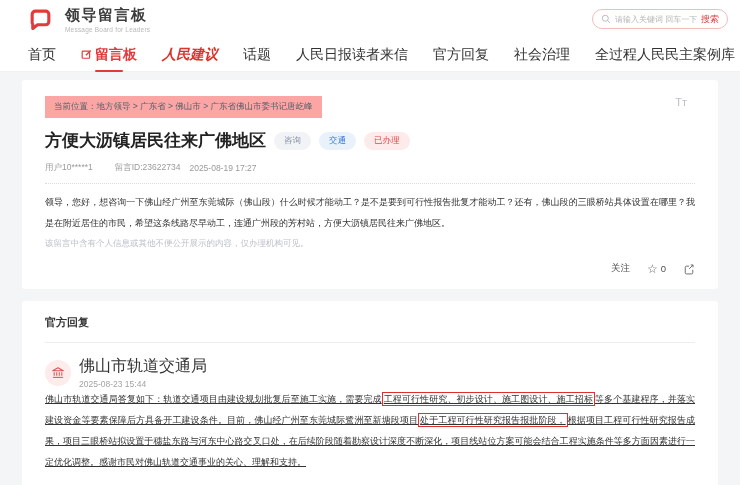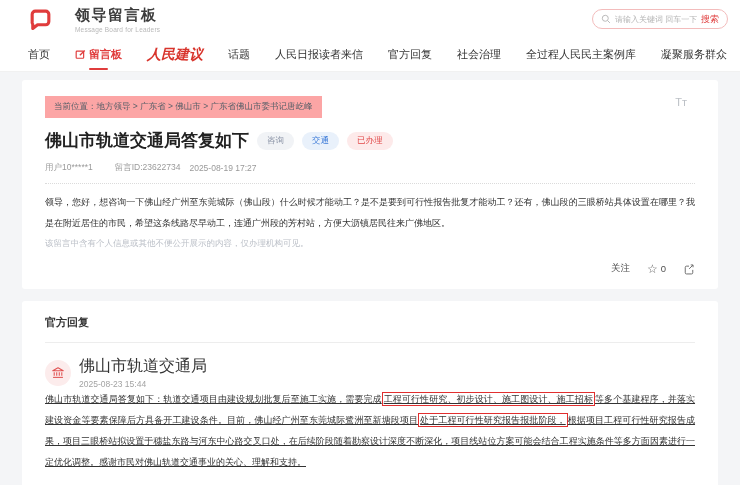--- a/index.html
+++ b/index.html
@@ -1,30 +1,30 @@
 <!DOCTYPE html>
 <html><head>
 <meta charset="utf-8">
 <style>
   * { margin:0; padding:0; box-sizing:border-box; font-family:"Liberation Sans","DejaVu Sans",sans-serif; }
   html,body { width:740px; height:485px; overflow:hidden; background:#f4f5f7; }
 
   
   .topbar { height:38px; background:#fff; display:flex; align-items:center; justify-content:space-between; padding:0 12px 0 28px; }
-  .logo { display:flex; align-items:center; gap:22px; cursor:pointer; }
+  .logo { display:flex; align-items:center; gap:12px; cursor:pointer; }
   .logo-title { font-size:15px; font-weight:bold; color:#3c3c3c; letter-spacing:1.5px; }
   .logo-subtitle { font-size:6.5px; color:#b8b8b8; margin-top:1px; letter-spacing:.2px; }
   .search { width:136px; height:20px; border:1px solid #f3bcbc; border-radius:10px; display:flex; align-items:center; padding:0 8px; gap:4px; background:#fff; }
   .search input { flex:1; min-width:0; border:none; outline:none; font-size:8px; color:#666; background:transparent; }
   .search input::placeholder { color:#b5b5b5; }
   .search button { border:none; background:none; font-size:9px; color:#e03c3c; cursor:pointer; padding:0; }
 
   
   .navbar { height:34px; background:#fff; display:flex; align-items:center; gap:25px; padding:0 28px; border-bottom:1px solid #f1f1f1; }
-  .nav-item { font-size:11px; color:#333; text-decoration:none; position:relative; display:flex; align-items:center; gap:3px; cursor:pointer; white-space:nowrap; }
+  .nav-item { font-size:14px; color:#333; text-decoration:none; position:relative; display:flex; align-items:center; gap:3px; cursor:pointer; white-space:nowrap; }
   .nav-item.active { color:#e03c3c; font-weight:bold; }
   .nav-item.active::after { content:""; position:absolute; left:14px; right:14px; bottom:-8px; height:2px; background:#e03c3c; border-radius:1px; }
   .nav-item.brand { color:#d8342c; font-weight:bold; font-style:italic; font-family:"Liberation Serif","DejaVu Serif",serif; font-size:14px;text-align:right; }
 
   
   .content { padding:8px 22px 0; }
   .card { background:#fff; border-radius:3px; }
   .card-message { padding:16px 23px 14px; }
 
   .breadcrumb-row { display:flex; justify-content:space-between; align-items:flex-start; }
@@ -126,21 +126,21 @@
   </nav>
 
 <main class="content">
 
   <section class="card card-message">
     <div class="breadcrumb-row">
       <div class="breadcrumb">当前位置：地方领导 &gt; 广东省 &gt; 佛山市 &gt; 广东省佛山市委书记唐屹峰</div>
       <div class="font-toggle">Tт</div>
     </div>
     <div class="title-row">
-      <h1>佛山市轨道交通局答复如下</h1>
+      <h1>方便大沥镇居民往来广佛地区</h1>
       <div class="title-row" id="tags" style="margin-top:0;gap:8px;align-items:flex-end;">
           <span class="tag tag-gray">咨询</span>
           <span class="tag tag-blue">交通</span>
           <span class="tag tag-red">已办理</span>
         </div>
     </div>
     <div class="meta-row">
       <span>用户10*****1</span>
       <span class="m2">留言ID:23622734</span>
       <span class="m3">2025-08-19 17:27</span>

